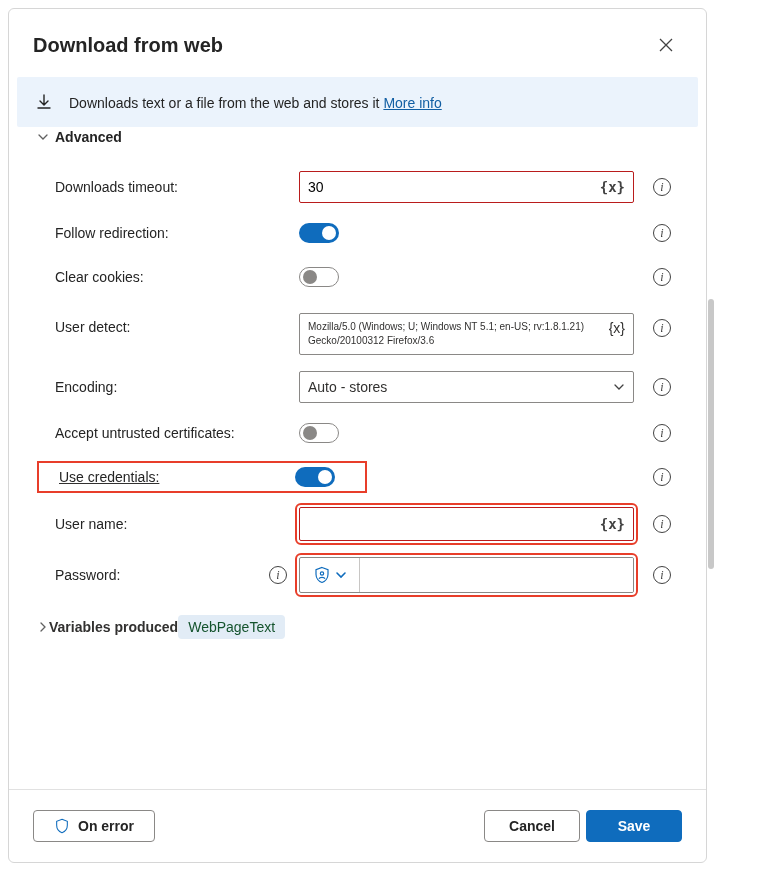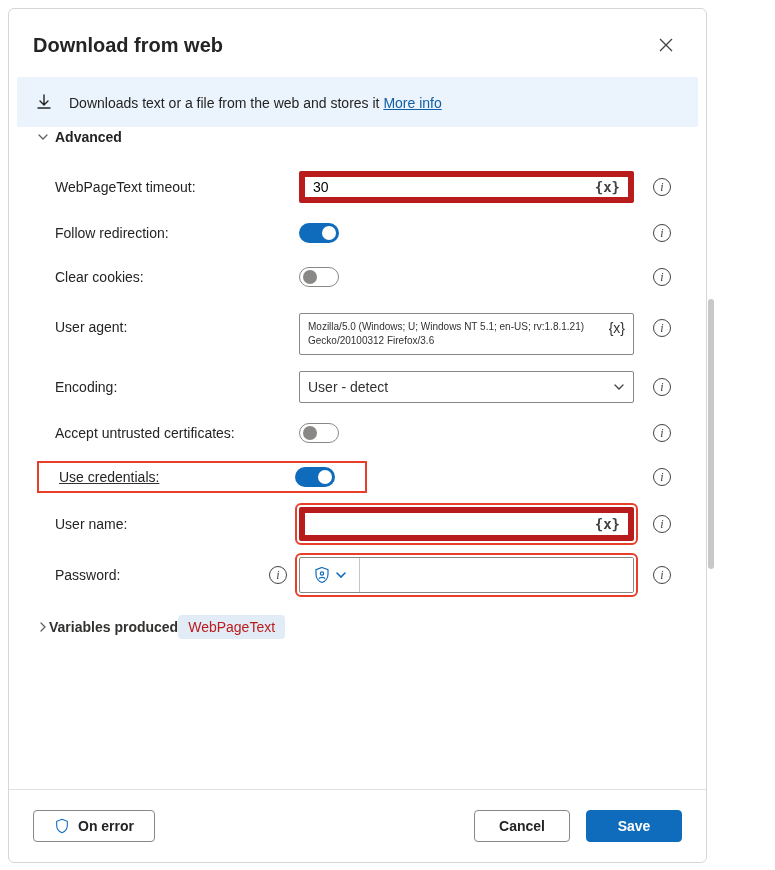--- a/index.html
+++ b/index.html
@@ -99,21 +99,21 @@
       width: 32px;
       display: flex;
       align-items: center;
       justify-content: center;
     }
     .txt-input-wrap {
       display: flex;
       align-items: center;
       width: 100%;
       height: 32px;
-      border: 6px solid #b91c1c;
+      border: 1px solid #b91c1c;
       border-radius: 2px;
       padding: 4px 8px;
       background: #fff;
     }
     .txt-input-wrap input {
       flex: 1;
       border: none;
       outline: none;
       font-family: inherit;
       font-size: 14px;
@@ -192,31 +192,31 @@
       margin: 2px 0;
       text-decoration: underline;
     }
     .variables-row {
       display: flex;
       align-items: center;
       padding: 14px 0 6px 0;
     }
     .var-chip {
       background: #e2ecf6;
-      color: #b91c1c;
+      color: #14532d;
       border-radius: 4px;
       padding: 4px 10px;
       font-size: 14px;
     }
     .footer {
       border-top: 1px solid #e1e1e1;
       padding: 20px 24px;
       display: flex;
       align-items: center;
-      gap: 16px;
+      gap: 6px;
     }
     .footer .spacer { flex: 1; }
     .btn {
       height: 32px;
       padding: 0 20px;
       border-radius: 4px;
       font-family: inherit;
       font-size: 14px;
       font-weight: 600;
       cursor: pointer;
@@ -287,21 +287,21 @@
       <span class="chev">
         <svg width="12" height="12" viewBox="0 0 12 12">
             <path d="M2 4 L6 8 L10 4" stroke="currentColor" stroke-width="1.3" fill="none" stroke-linecap="round"></path>
           </svg>
       </span>
       <span>Advanced</span>
     </div>
 
     <div class="form-row">
       <div class="label-cell">
-          <span>WebPageText timeout:</span>
+          <span>Downloads timeout:</span>
         </div>
       <div class="control-cell">
         <div class="txt-input-wrap">
           <input value="30" style="">
           <span class="var-icon">{x}</span>
         </div>
       </div>
       <div class="info-cell">
           <span class="info-icon">i</span>
         </div>
@@ -330,40 +330,40 @@
             <div class="knob"></div>
           </div>
       </div>
       <div class="info-cell">
           <span class="info-icon">i</span>
         </div>
     </div>
 
     <div class="form-row" style="align-items:flex-start; padding-top:14px;">
       <div class="label-cell" style="padding-top:6px;">
-          <span>User agent:</span>
+          <span>User detect:</span>
         </div>
       <div class="control-cell">
         <div class="txt-area-wrap">
           <div class="ta-text">Mozilla/5.0 (Windows; U; Windows NT 5.1; en-US; rv:1.8.1.21) Gecko/20100312 Firefox/3.6</div>
           <span class="var-icon">{x}</span>
         </div>
       </div>
       <div class="info-cell" style="padding-top:6px;">
           <span class="info-icon">i</span>
         </div>
     </div>
 
     <div class="form-row">
       <div class="label-cell">
           <span>Encoding:</span>
         </div>
       <div class="control-cell">
         <div class="select-wrap">
-          <span class="sel-text">User - detect</span>
+          <span class="sel-text">Auto - stores</span>
           <span>
             <svg width="12" height="12" viewBox="0 0 12 12">
                 <path d="M2 4 L6 8 L10 4" stroke="#424242" stroke-width="1.3" fill="none" stroke-linecap="round"></path>
               </svg>
           </span>
         </div>
       </div>
       <div class="info-cell">
           <span class="info-icon">i</span>
         </div>

